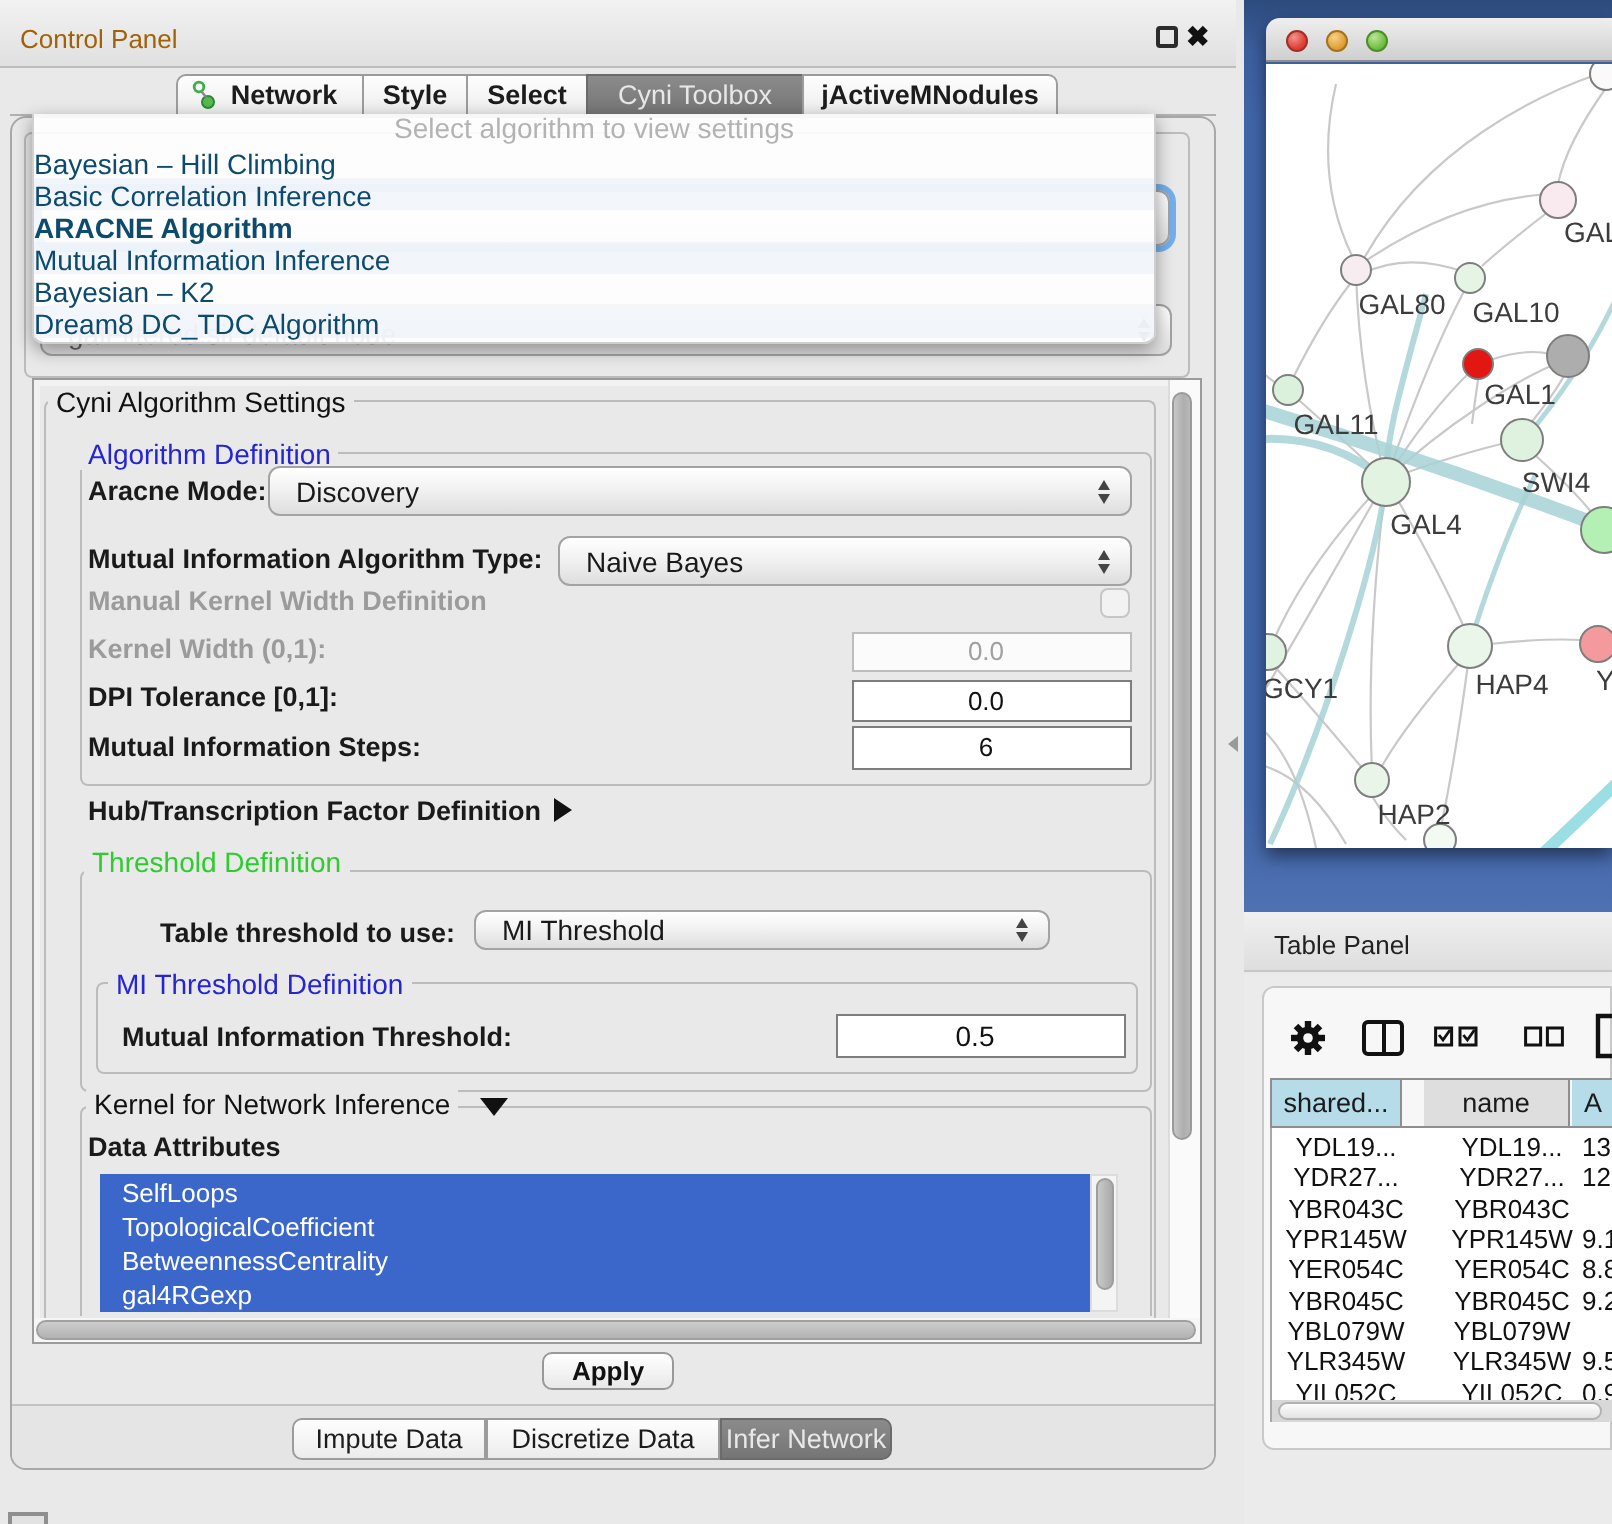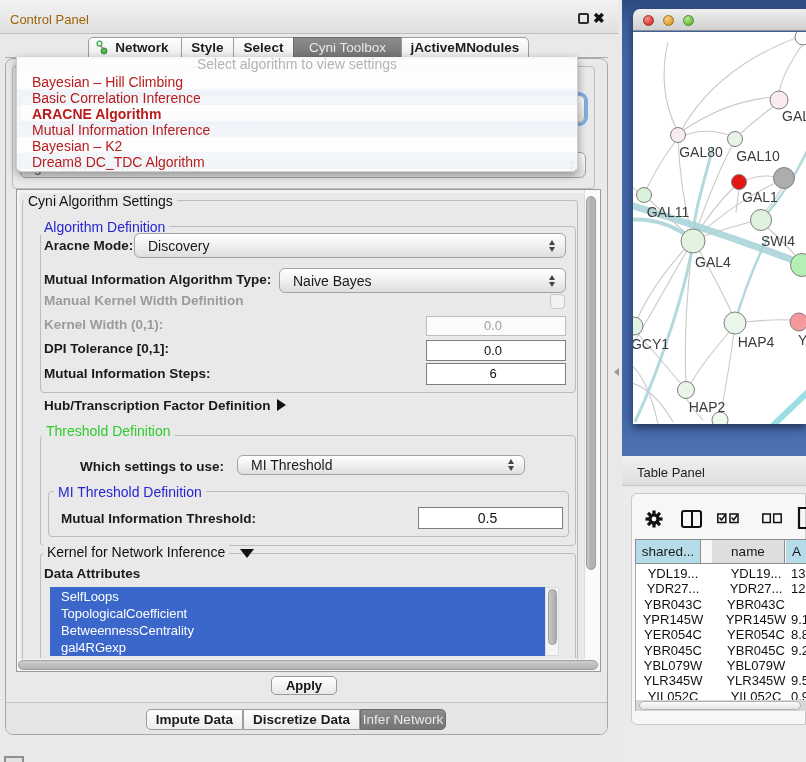--- a/index.html
+++ b/index.html
@@ -9,22 +9,22 @@
 .combo .ct{position:absolute;left:13px;top:50%;transform:translateY(-50%)}
 .spin{position:absolute;right:9px;top:50%;transform:translateY(-50%);width:7px;height:12px}
 .spin:before{content:"";position:absolute;left:0;top:0;border-left:3.5px solid transparent;border-right:3.5px solid transparent;border-bottom:5px solid #444}
 .spin:after{content:"";position:absolute;left:0;bottom:0;border-left:3.5px solid transparent;border-right:3.5px solid transparent;border-top:5px solid #444}
 .field{position:absolute;background:#fff;border:1px solid #7e7e7e;font-size:13px;color:#111;text-align:center;padding-right:6px}
 .grp{position:absolute;border:1px solid #bcbcbc;border-radius:4px}
 .gt{position:absolute;background:#e9e9e9;padding:0 4px;font-size:14px;line-height:15px;white-space:nowrap}
 .lbl{position:absolute;font-size:13.5px;font-weight:bold;color:#1a1a1a;white-space:nowrap}
 .tab{position:absolute;top:37px;height:21px;border:1px solid #9c9c9c;background:linear-gradient(#fefefe,#ececec);font-size:13.5px;font-weight:bold;color:#1c1c1c;text-align:center;line-height:20px;white-space:nowrap}
 .tabsel{background:linear-gradient(#8b8b8b,#757575);color:#e8e8e8;border-color:#6b6b6b;font-weight:normal}
-.btab{position:absolute;top:709px;height:21px;border:1px solid #9c9c9c;background:linear-gradient(#fefefe,#ececec);font-size:13.5px;font-weight:bold;color:#1c1c1c;text-align:center;line-height:20px}
-.ddi{position:absolute;left:32px;font-size:14px;color:#b91c1c;white-space:nowrap}
+.btab{position:absolute;top:709px;height:21px;border:1px solid #9c9c9c;background:linear-gradient(#fefefe,#ececec);font-size:13.5px;font-weight:normal;color:#1c1c1c;text-align:center;line-height:20px}
+.ddi{position:absolute;left:17px;font-size:14px;color:#0c4a6e;white-space:nowrap}
 .trow{position:absolute;width:100%;font-size:13px;color:#111}
 .trow span{position:absolute;white-space:nowrap}
 .tabsel.tabsel{background:linear-gradient(#8b8b8b,#757575);color:#e8e8e8;border-color:#6b6b6b;font-weight:normal}
 </style></head>
 <body>
 
 <div class="abs" style="left:0;top:0;width:618px;height:34px;background:linear-gradient(#f2f2f2,#e0e0e0);border-bottom:1px solid #bdbdbd"></div>
 <div class="abs" style="left:10px;top:12px;font-size:13px;color:#a16207">Control Panel</div>
 <div class="abs" style="left:578px;top:13px;width:11px;height:11px;border:2px solid #2c2c2c;border-radius:2px"></div>
 <div class="abs" style="left:593px;top:10px;font-size:14px;font-weight:bold;color:#111">✖</div>
@@ -77,21 +77,21 @@
 <div class="lbl" style="left:44px;top:341px">DPI Tolerance [0,1]:</div>
 <div class="field" style="left:426px;top:340px;width:140px;height:21px;line-height:19px">0.0</div>
 <div class="lbl" style="left:44px;top:366px">Mutual Information Steps:</div>
 <div class="field" style="left:426px;top:363px;width:140px;height:22px;line-height:20px">6</div>
 
 <div class="lbl" style="left:44px;top:398px">Hub/Transcription Factor Definition</div>
 <div class="abs" style="left:277px;top:399px;width:0;height:0;border-top:6px solid transparent;border-bottom:6px solid transparent;border-left:9px solid #111"></div>
 
 <div class="grp" style="left:40px;top:435px;width:536px;height:111px"></div>
 <div class="gt" style="left:42px;top:424px;color:#2ecc2e">Threshold Definition</div>
-<div class="lbl" style="left:80px;top:459px">Which settings to use:</div>
+<div class="lbl" style="left:80px;top:459px">Table threshold to use:</div>
 <div class="combo" style="left:237px;top:455px;width:288px;height:20px">
     <span class="ct">MI Threshold</span>
     <span class="spin"></span>
   </div>
 <div class="grp" style="left:48px;top:491px;width:521px;height:46px"></div>
 <div class="gt" style="left:54px;top:485px;color:#2525d2">MI Threshold Definition</div>
 <div class="lbl" style="left:61px;top:511px">Mutual Information Threshold:</div>
 <div class="field" style="left:418px;top:507px;width:145px;height:22px;font-size:14px;line-height:20px">0.5</div>
 
 <div class="grp" style="left:40px;top:553px;width:536px;height:105px;border-bottom:none;border-radius:4px 4px 0 0"></div>

